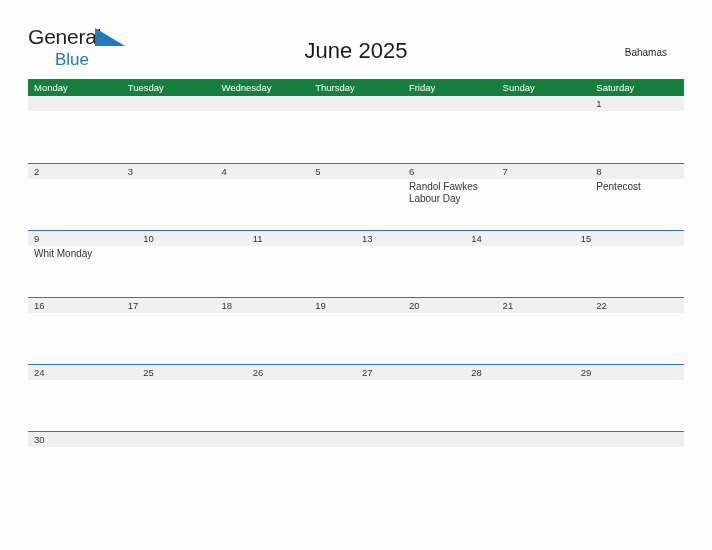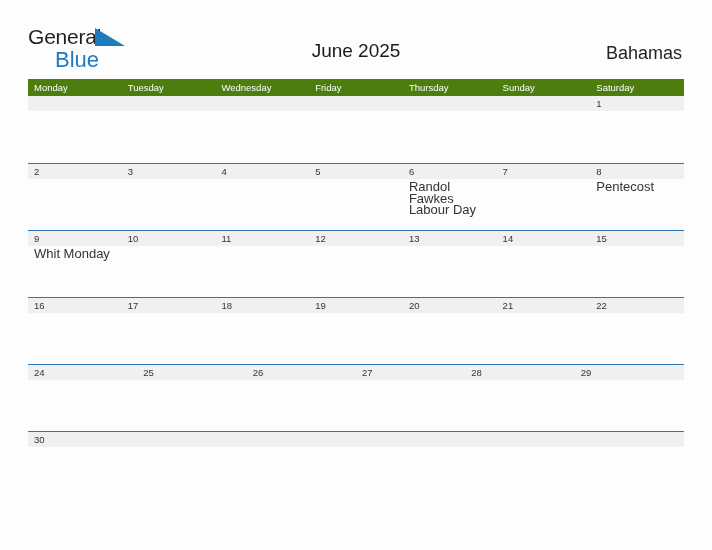--- a/index.html
+++ b/index.html
@@ -40,21 +40,21 @@
   .logo-general {
     display: block;
     font-size: 21px;
     color: #231f20;
     letter-spacing: -0.2px;
     line-height: 22px;
     font-family: "Liberation Sans", sans-serif;
   }
   .logo-blue {
     display: block;
-    font-size: 22px;
+    font-size: 17px;
     color: #1f7ac0;
     line-height: 22px;
     margin-left: 27px;
     margin-top: 1px;
     font-family: "Liberation Sans", sans-serif;
   }
   .logo-flag {
     position: absolute;
     left: 67px;
     top: 2px;
@@ -62,48 +62,48 @@
     height: 22px;
   }
   .logo-flag svg { display: block; }
 
   .cal-title {
     position: absolute;
     left: 0;
     top: 8px;
     width: 656px;
     text-align: center;
-    font-size: 19px;
+    font-size: 22px;
     color: #1a1a1a;
     line-height: 34px;
     font-family: "Liberation Sans", sans-serif;
   }
 
   .country {
     position: absolute;
-    right: 2px;
+    right: 17px;
     top: 18px;
-    font-size: 18px;
+    font-size: 10px;
     color: #231f20;
     line-height: 18px;
   }
 
   
   .calendar {
     position: absolute;
     left: 28px;
     top: 79px;
     width: 656px;
   }
 
   .dow-row {
     display: flex;
     width: 656px;
     height: 17px;
-    background: #4d7c0f;
+    background: #15803d;
   }
   .dow {
     flex: 1 1 0;
     color: #ffffff;
     font-size: 9.5px;
     line-height: 17px;
     padding-left: 6px;
     box-sizing: border-box;
     white-space: nowrap;
   }
@@ -147,21 +147,21 @@
     line-height: 15px;
     color: #333333;
     height: 15px;
   }
   .events {
     display: block;
     margin-top: 2px;
   }
   .event {
     display: block;
-    font-size: 13px;
+    font-size: 10px;
     line-height: 11.5px;
     color: #333333;
     white-space: normal;
   }
   .cell.empty .daynum { visibility: hidden; }
 </style>
 </head>
 <body>
 
 <div class="page">
@@ -183,22 +183,22 @@
     <div class="country">Bahamas</div>
 
   </div>
 
   <div class="calendar">
 
     <div class="dow-row">
       <div class="dow">Monday</div>
       <div class="dow">Tuesday</div>
       <div class="dow">Wednesday</div>
+      <div class="dow">Thursday</div>
       <div class="dow">Friday</div>
-      <div class="dow">Thursday</div>
       <div class="dow">Sunday</div>
       <div class="dow">Saturday</div>
     </div>
 
     <div id="weeks-container">
         <div class="week">
           <div class="dateband"></div>
           <div class="cells">
             <div class="cell empty">
               <span class="daynum"></span>
@@ -265,23 +265,20 @@
                 <span class="event">Whit Monday</span>
               </span>
             </div>
             <div class="cell">
               <span class="daynum">10</span>
             </div>
             <div class="cell">
               <span class="daynum">11</span>
             </div>
             <div class="cell">
-              <span class="daynum">12</span>
-            </div>
-            <div class="cell">
               <span class="daynum">13</span>
             </div>
             <div class="cell">
               <span class="daynum">14</span>
             </div>
             <div class="cell">
               <span class="daynum">15</span>
             </div>
           </div>
         </div>

